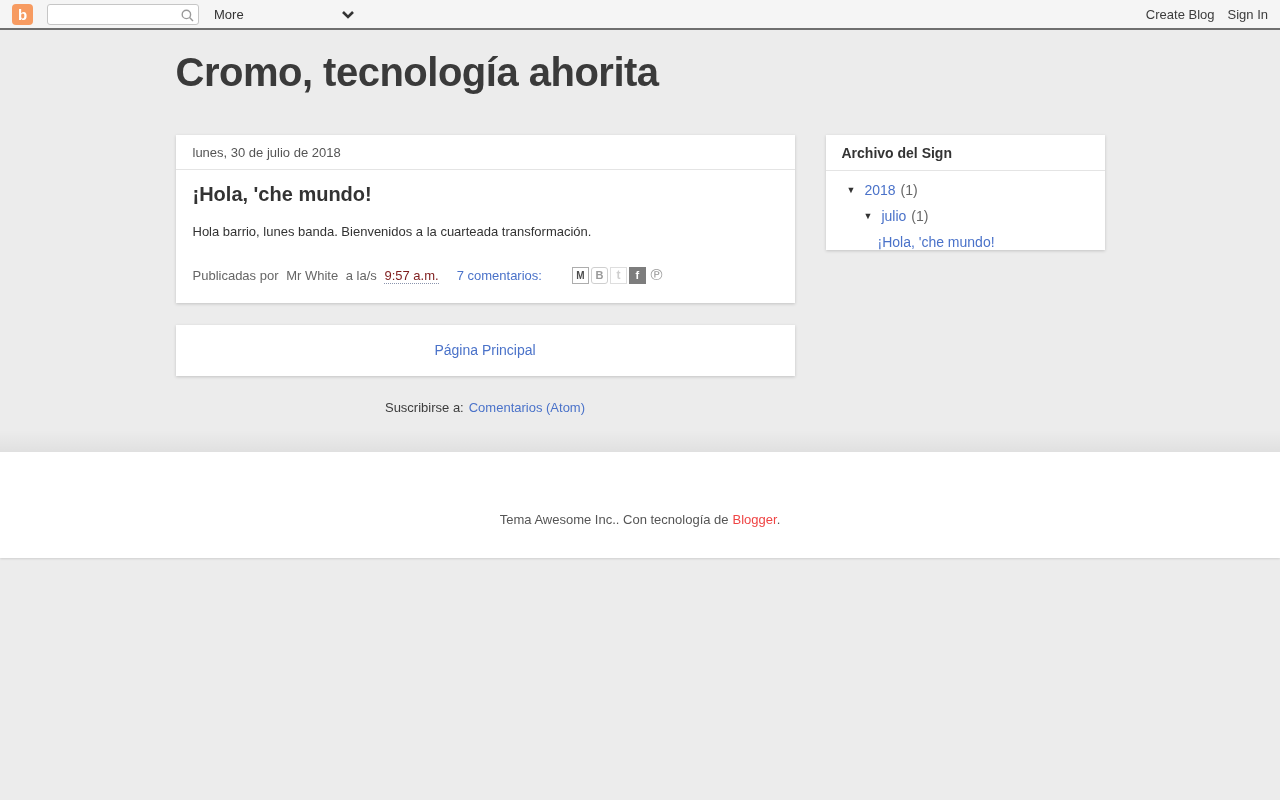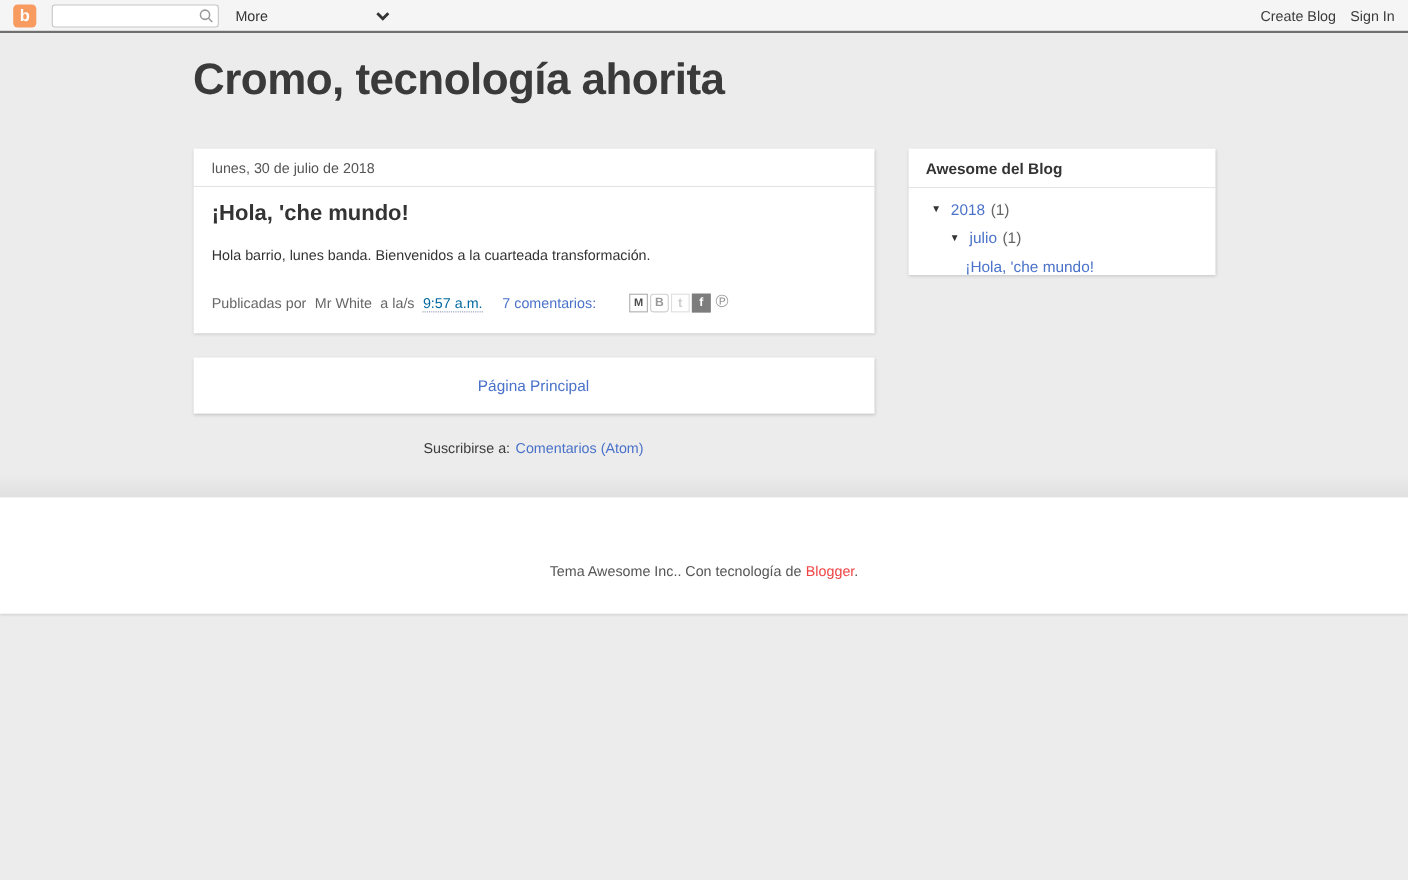--- a/index.html
+++ b/index.html
@@ -55,21 +55,21 @@
     border-bottom:1px solid #e4e4e4;
   }
   .post-title { margin:13px 17px 0; font-size:20px; font-weight:bold; color:#333; }
   .post-body { margin:17px 17px 0; font-size:13px; color:#333; line-height:1.35; }
   .post-footer {
     display:flex; align-items:center; margin:26px 17px 0; padding-bottom:19px;
     font-size:13px; color:#666;
   }
   .byline span { margin-right:4px; }
   .timestamp {
-    color:#0369a1; text-decoration:none; border-bottom:1px dotted #8a94ad; cursor:pointer;
+    color:#7f1d1d; text-decoration:none; border-bottom:1px dotted #8a94ad; cursor:pointer;
   }
   .comments-link { margin-left:18px; color:#4a72c9; text-decoration:none; cursor:pointer; }
   .share-row { margin-left:30px; display:flex; align-items:center; gap:2px; }
   .share-icon {
     width:17px; height:17px; display:flex; align-items:center; justify-content:center;
     font-weight:bold; font-size:10px; cursor:pointer;
   }
   .si-email { background:#fff; border:1px solid #adadad; color:#4d4d4d; }
   .si-blog  { background:#fff; border:1px solid #cfcfcf; color:#9a9a9a; border-radius:3px; font-size:11px; }
   .si-tw    { background:#fff; border:1px solid #dedede; color:#cfcfcf; font-size:12px; }
@@ -166,21 +166,21 @@
           <a class="home-link">Página Principal</a>
         </div>
 
         <div class="subscribe">
           <span class="sub-prefix">Suscribirse a:</span><a>Comentarios (Atom)</a>
         </div>
       </div>
 
       <div class="side-col">
         <div class="card archive-card">
-          <div class="sidebar-title">Awesome del Blog</div>
+          <div class="sidebar-title">Archivo del Sign</div>
           <div class="archive-tree">
             <div class="archive-row row-year">
               <span class="toggle">▼</span>
               <a class="archive-link">2018</a>
               <span class="archive-count">(1)</span>
             </div>
             <div class="archive-row row-month">
               <span class="toggle">▼</span>
               <a class="archive-link">julio</a>
               <span class="archive-count">(1)</span>

